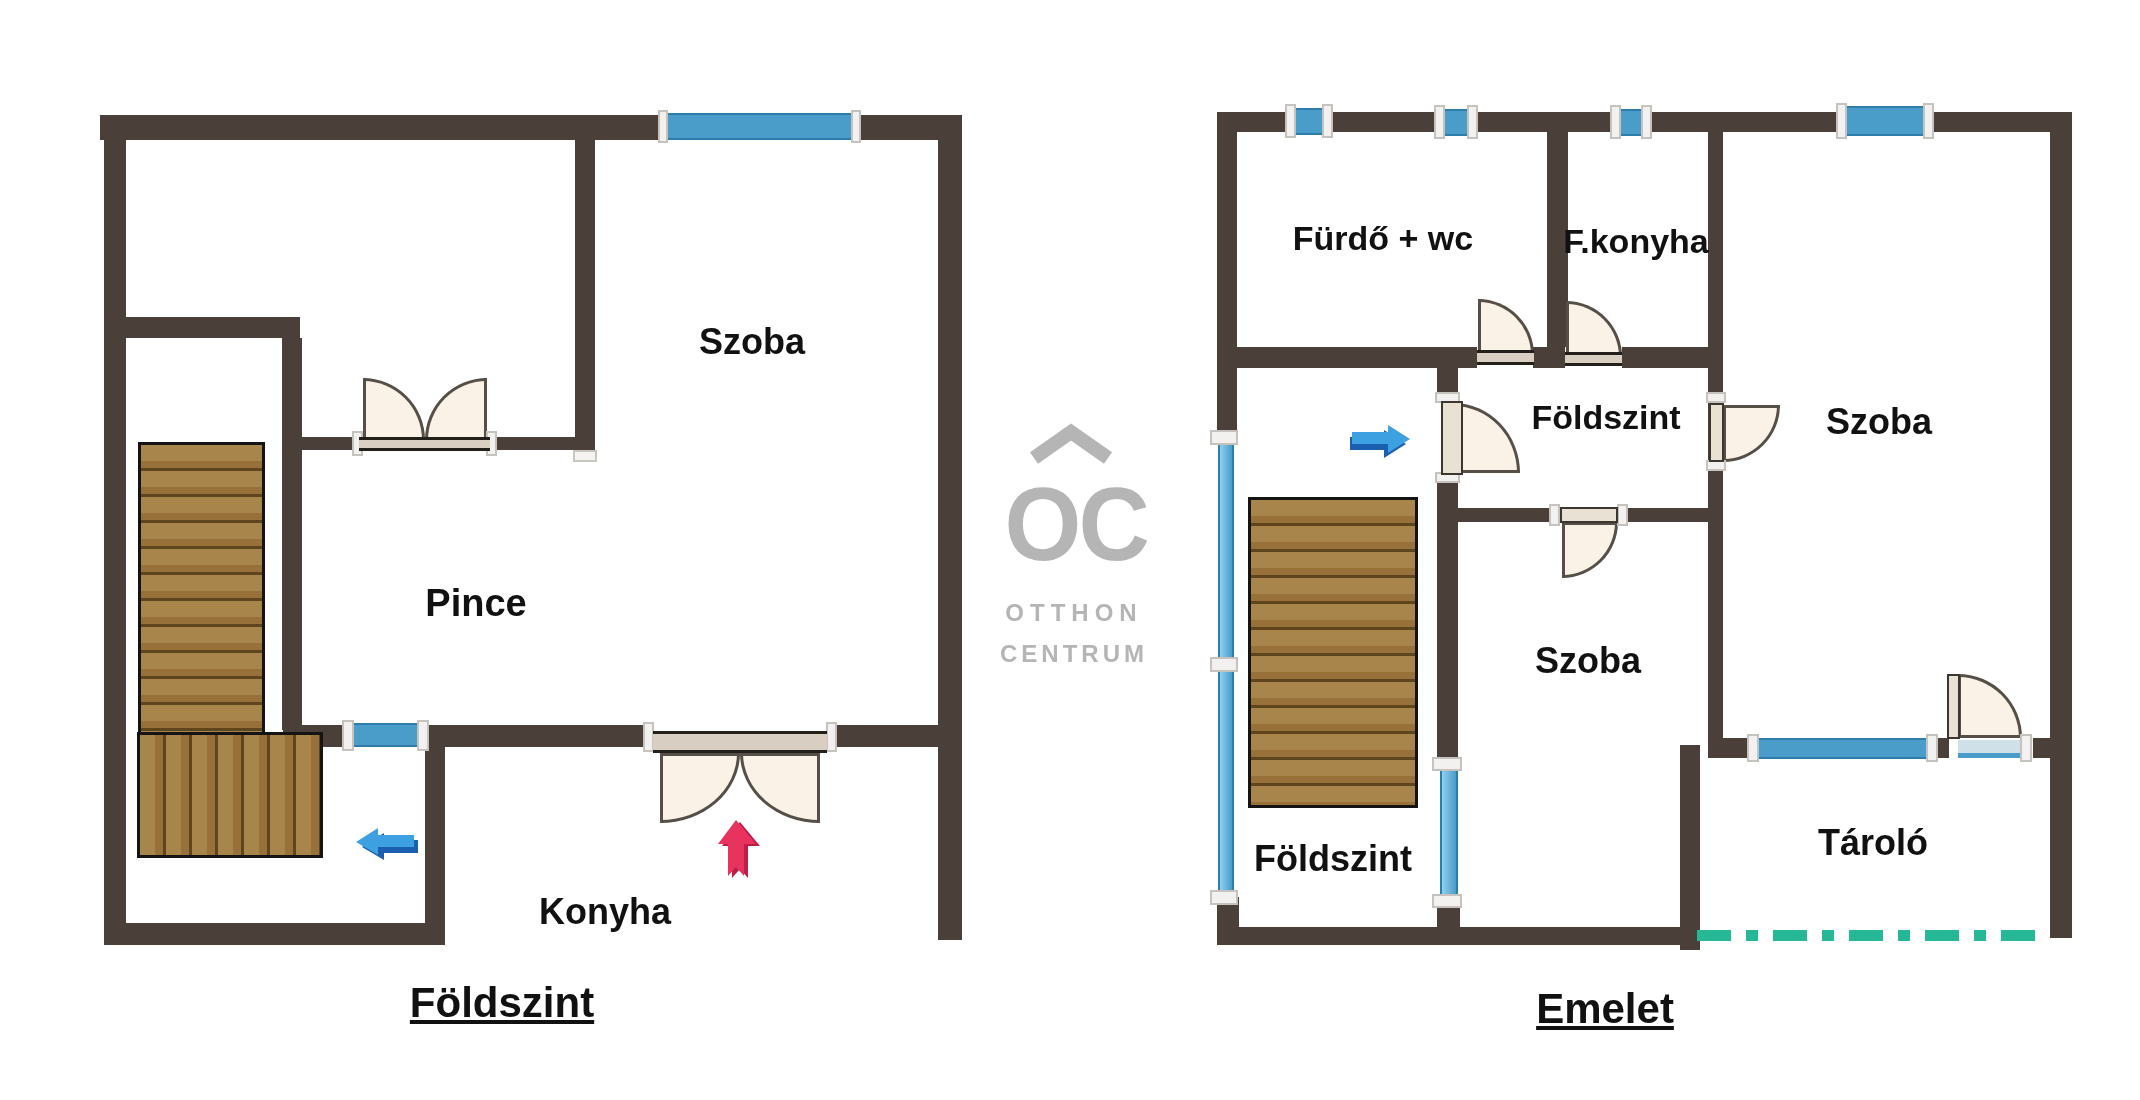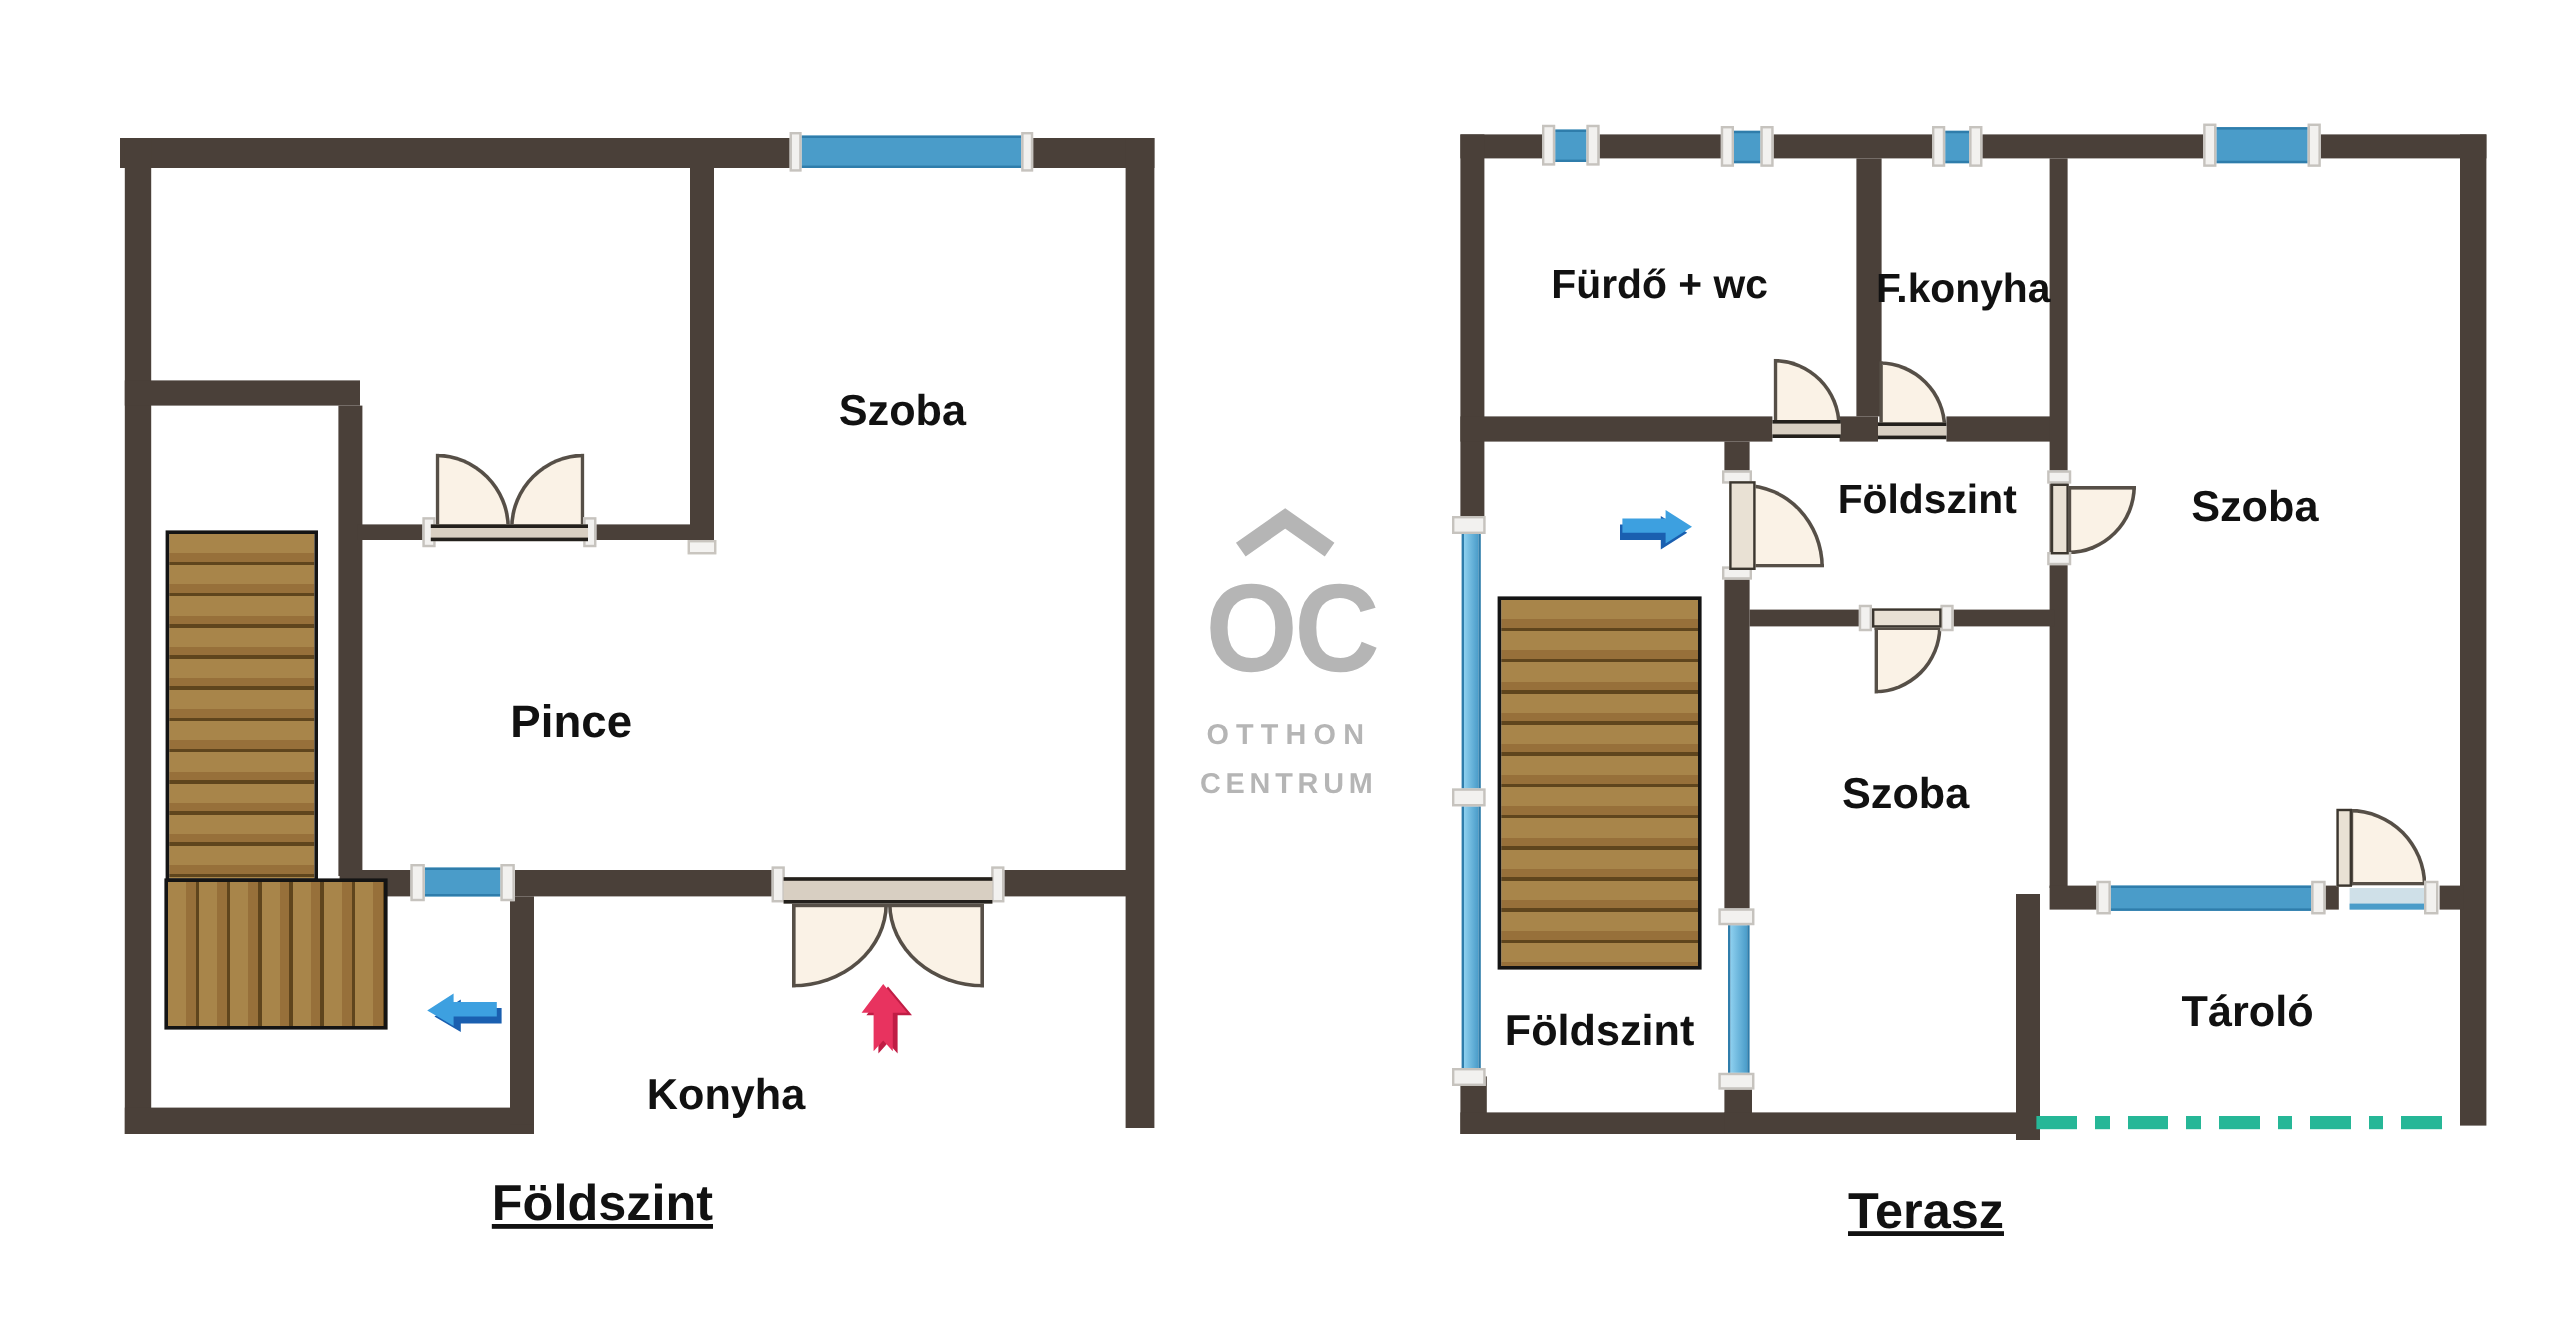--- a/index.html
+++ b/index.html
@@ -215,15 +215,15 @@
     <polygon points="64,17 42,3 42,10 6,10 6,22 42,22 42,31" fill="var(--arrow-blue-light)"></polygon>
   </svg>
 
   <div class="room-label" style="left:1383px;top:238px;font-size:34px;">Fürdő + wc</div>
   <div class="room-label" style="left:1636px;top:241px;font-size:34px;">F.konyha</div>
   <div class="room-label" style="left:1606px;top:417px;font-size:34px;">Földszint</div>
   <div class="room-label" style="left:1879px;top:422px;font-size:36px;">Szoba</div>
   <div class="room-label" style="left:1588px;top:661px;font-size:36px;">Szoba</div>
   <div class="room-label" style="left:1333px;top:859px;font-size:36px;">Földszint</div>
   <div class="room-label" style="left:1873px;top:843px;font-size:36px;">Tároló</div>
-  <div class="floor-title" style="left:1605px;top:1009px;font-size:42px;">Terasz</div>
+  <div class="floor-title" style="left:1605px;top:1009px;font-size:42px;">Emelet</div>
 
 </div>
 
 </body></html>

